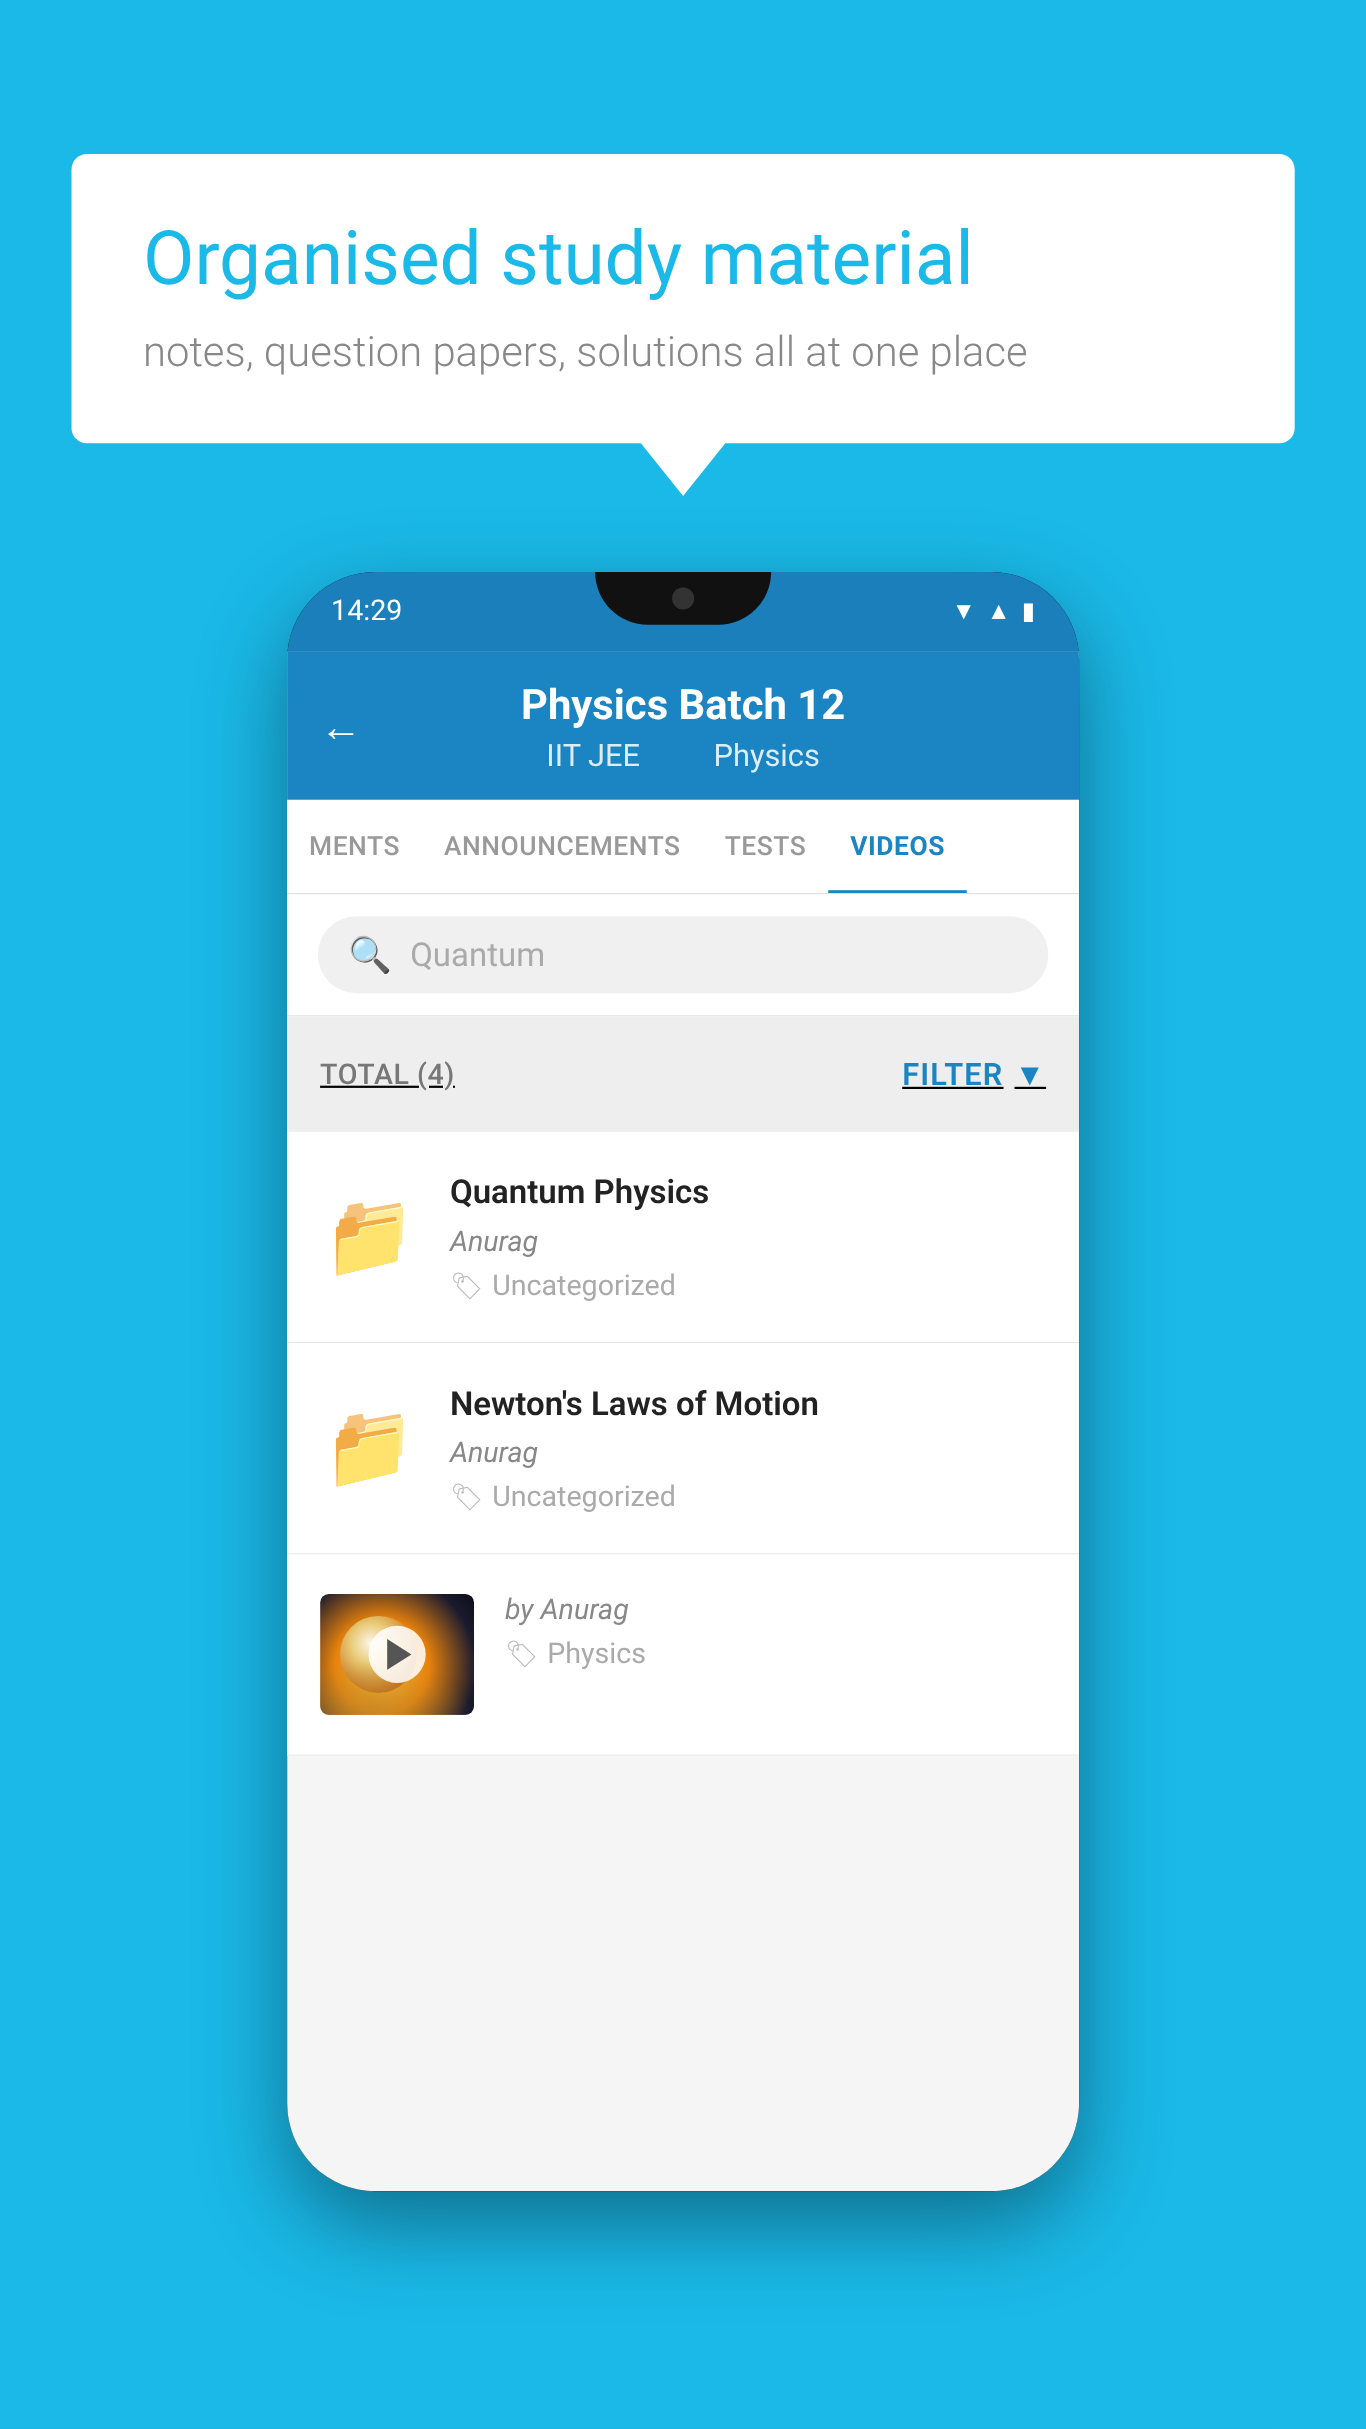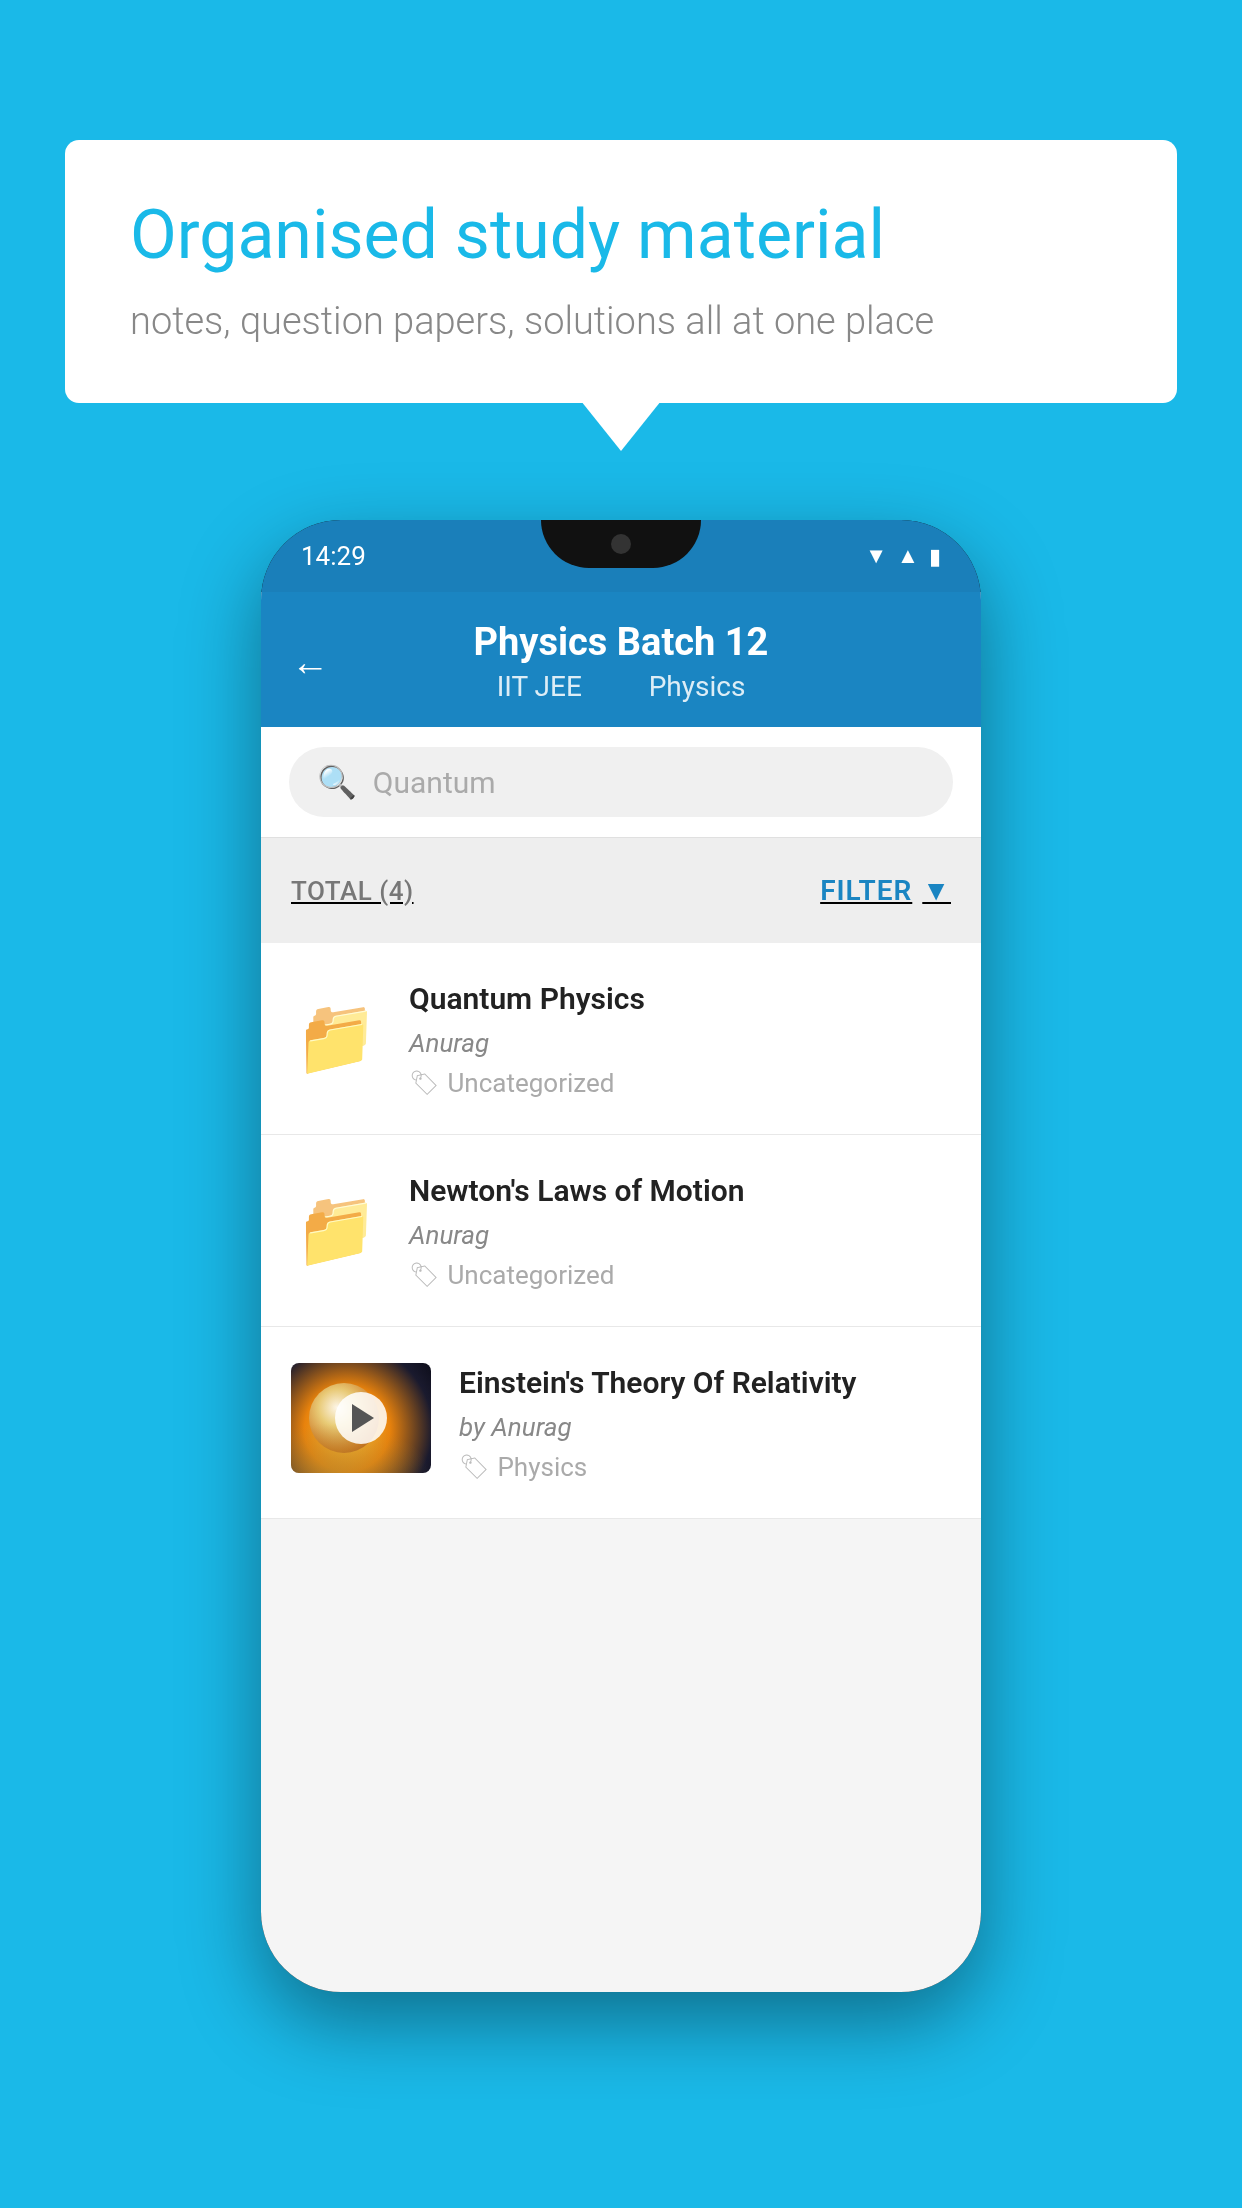--- a/index.html
+++ b/index.html
@@ -432,20 +432,34 @@
           <div class="header-title">Physics Batch 12</div>
           <div class="header-subtitle">
             <span>IIT JEE</span>
             <span>&nbsp;&nbsp;&nbsp;</span>
             <span>Physics</span>
           </div>
         </div>
         <div style="width:38px"></div>
       </div>
 
+      <div class="tabs">
+        <div class="tab">
+          <span>MENTS</span>
+        </div>
+        <div class="tab">
+          <span>ANNOUNCEMENTS</span>
+        </div>
+        <div class="tab">
+          <span>TESTS</span>
+        </div>
+        <div class="tab active">
+          <span>VIDEOS</span>
+        </div>
+      </div>
 
       <div class="search-container">
         <div class="search-bar">
           <div class="search-icon-wrap">🔍</div>
           <div class="search-text">Quantum</div>
         </div>
       </div>
 
       <div class="filter-bar">
         <div class="total-count">TOTAL (4)</div>
@@ -495,21 +509,20 @@
           <div class="video-thumbnail">
             <div class="thumb-bg">
               <div class="thumb-orb"></div>
               <div class="thumb-glow"></div>
               <div class="play-btn">
                 <div class="play-triangle"></div>
               </div>
             </div>
           </div>
           <div class="video-info">
-            <div class="video-title">Einstein's Theory Of Relativity</div>
             <div class="video-author">by Anurag</div>
             <div class="video-tag">
               <span class="tag-icon">🏷</span>
               <span>Physics</span>
             </div>
           </div>
         </div>
 
       </div>
     </div>

